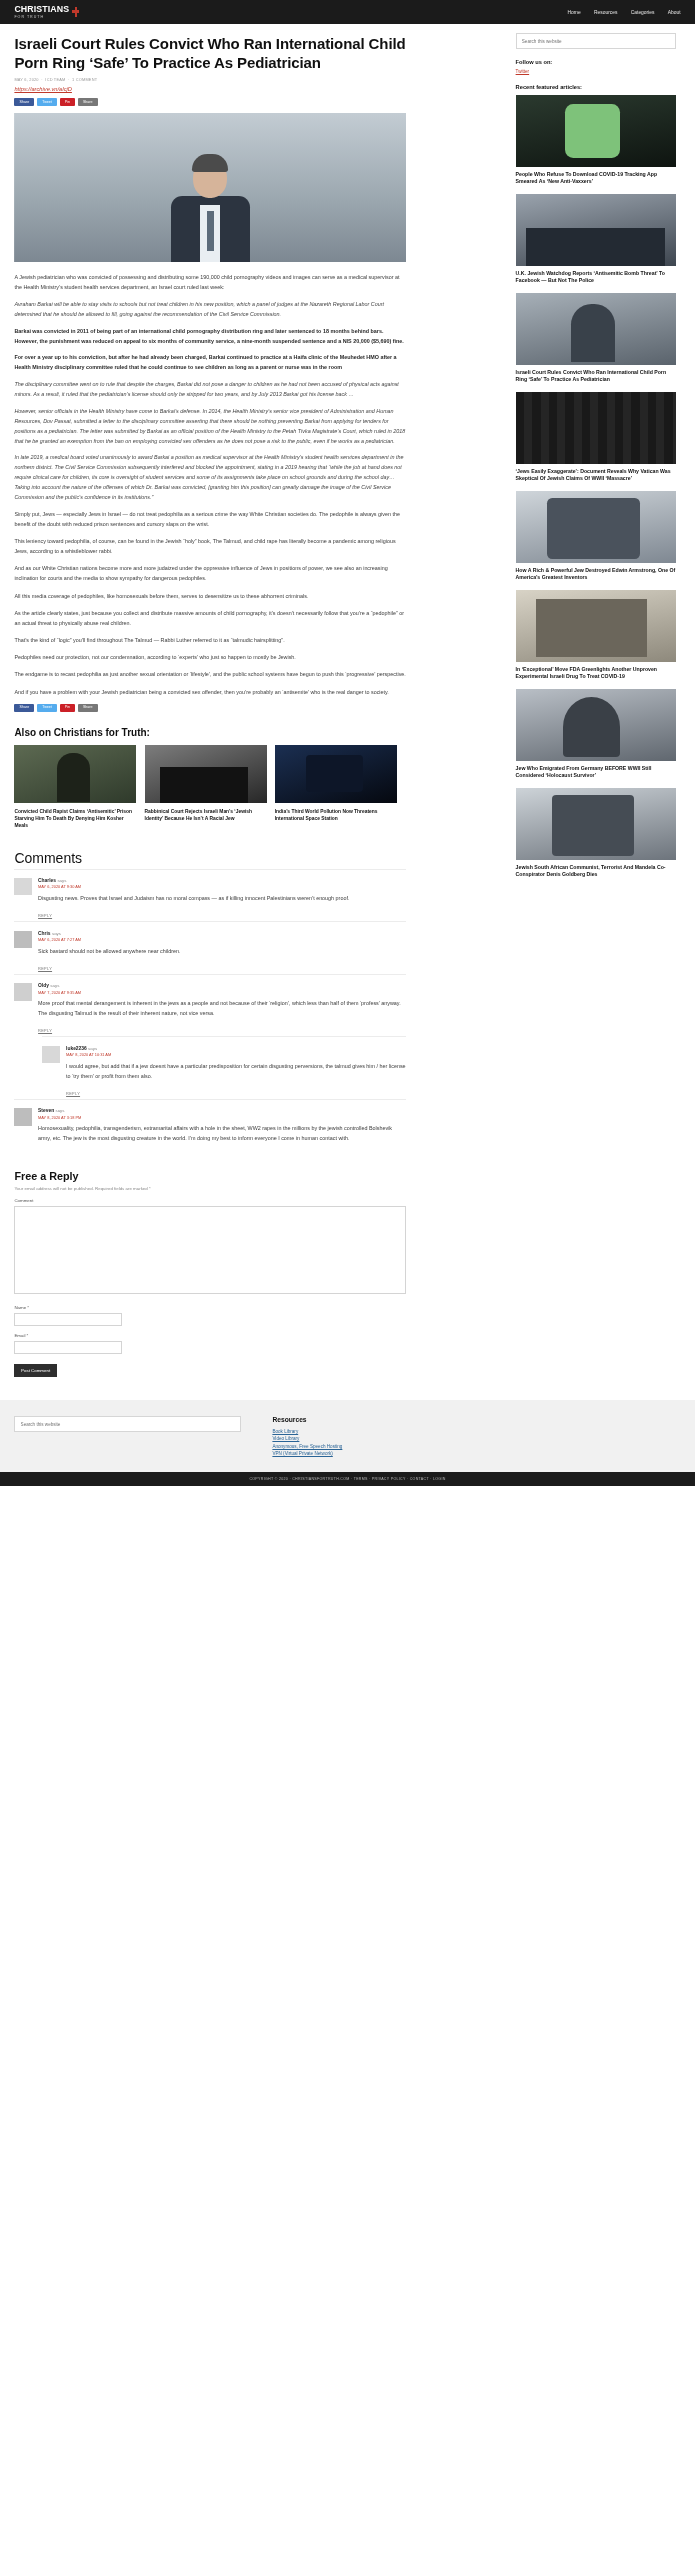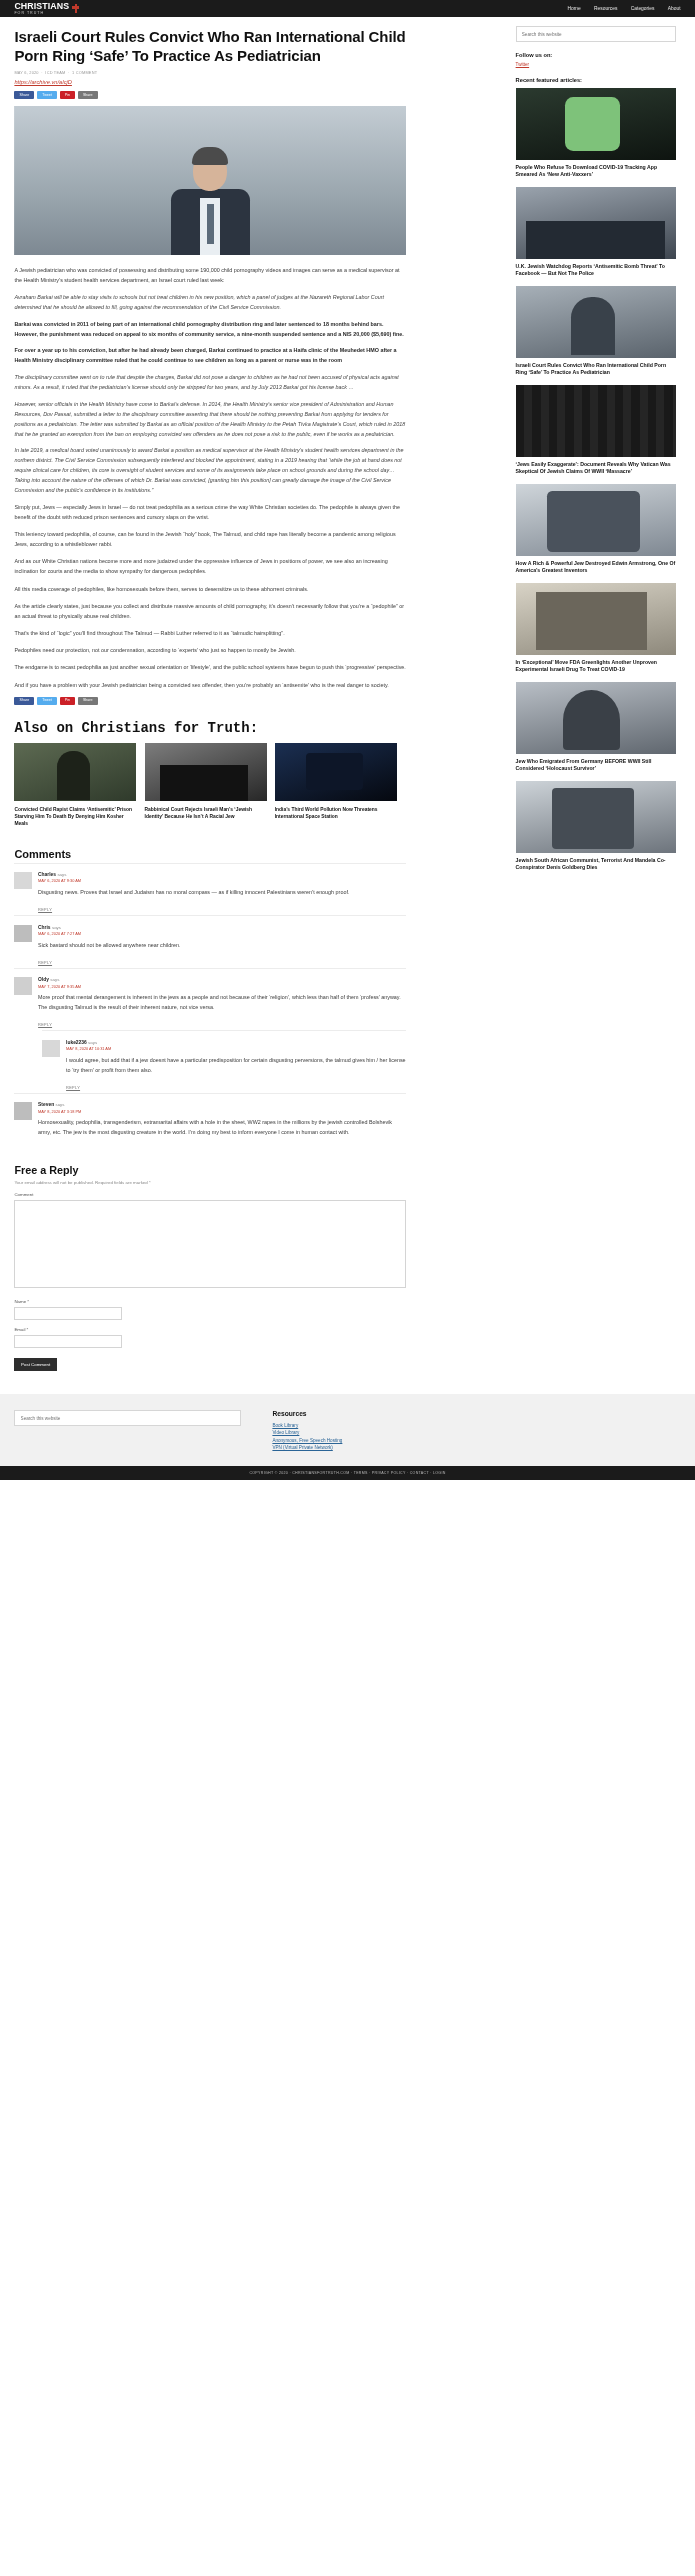--- a/index.html
+++ b/index.html
@@ -9,21 +9,21 @@
     background:#ffffff;
     font-family:"Liberation Sans", sans-serif;
     color:#333;
     -webkit-font-smoothing:antialiased;
   }
   a { color:#c0392b; text-decoration:underline; }
 
   
   .site-header {
     background:#1b1b1b;
-    height:17px;
+    height:24px;
     display:flex;
     align-items:center;
     padding:0 14.4px;
   }
   .logo-wrap { display:flex; align-items:center; gap:3.1px; }
   .logo-text { font-size:8.8px; font-weight:bold; color:#ffffff; letter-spacing:0.1px; line-height:1; }
   .logo-sub { font-size:3.6px; color:#cfcfcf; letter-spacing:1px; margin-top:1px; }
   .logo-cross { width:7.2px; height:9.3px; position:relative; }
   .logo-cross:before, .logo-cross:after {
     content:""; position:absolute; background:#c0392b;
@@ -80,34 +80,34 @@
   .fi-shirt { position:absolute; left:44px; bottom:0; width:19.6px; height:57px; background:#e9eef2; }
   .fi-tie { position:absolute; left:51px; bottom:11.3px; width:6.7px; height:40px; background:#5c6b7a; }
 
   .content p { font-size:5.4px; line-height:1.85; color:#3b3b3b; margin:0 0 7.2px 0; }
   .content p em { font-style:italic; }
   .content p b, .content p strong { font-weight:bold; color:#2a2a2a; }
   .quote-block p { margin-bottom:6.7px; }
   .quote-block em { color:#444; }
 
   
-  .related-h { font-size:14px; font-weight:bold; color:#111; margin:15.5px 0 7.2px 0;font-family:Liberation Mono, monospace; }
+  .related-h { font-size:10px; font-weight:bold; color:#111; margin:15.5px 0 7.2px 0; }
   .related-grid { display:flex; gap:8.2px; }
   .related-card { width:122px; }
   .rc-img { width:100%; height:58px; overflow:hidden; position:relative; }
   .rc-cap { font-size:4.9px; font-weight:bold; line-height:1.45; color:#111; margin-top:4.6px; }
   .rc1 { background:linear-gradient(160deg,#5d6a52,#2f3a2b); }
   .rc1:after { content:""; position:absolute; left:43px; top:8.2px; width:33px; height:49px; background:#1d2219; border-radius:15.5px 15.5px 0 0; }
   .rc2 { background:linear-gradient(160deg,#7d7d7d,#272727); }
   .rc2:after { content:""; position:absolute; left:15.5px; bottom:0; width:88px; height:36px; background:#121212; }
   .rc3 { background:linear-gradient(160deg,#1b2f52,#05080f); }
   .rc3:after { content:""; position:absolute; left:31px; top:10.3px; width:57px; height:37px; background:#0d1628; border-radius:4.1px; }
 
   
-  .comments-h { font-size:11px; font-weight:bold; color:#111; margin:20.6px 0 3.1px 0; }
+  .comments-h { font-size:14px; font-weight:normal; color:#111; margin:20.6px 0 3.1px 0; }
   .comment { display:flex; gap:6.2px; padding:8.2px 0 2.1px 0; border-top:0.5px solid #ececec; }
   .comment.reply { margin-left:28px; }
   .avatar { width:17.5px; height:17.5px; background:#d8d8d8; flex:0 0 17.5px; }
   .avatar.a2 { background:#bdbdbd; }
   .avatar.a3 { background:#cfcfcf; }
   .cbody { flex:1; }
   .cname { font-size:4.9px; font-weight:bold; color:#222; }
   .cname .says { font-weight:normal; color:#888; font-size:4.4px; }
   .cdate { font-size:3.9px; color:#c0392b; margin:1.5px 0 3.6px 0; }
   .ctext { font-size:4.9px; line-height:1.75; color:#444; margin:0 0 4.6px 0; }

